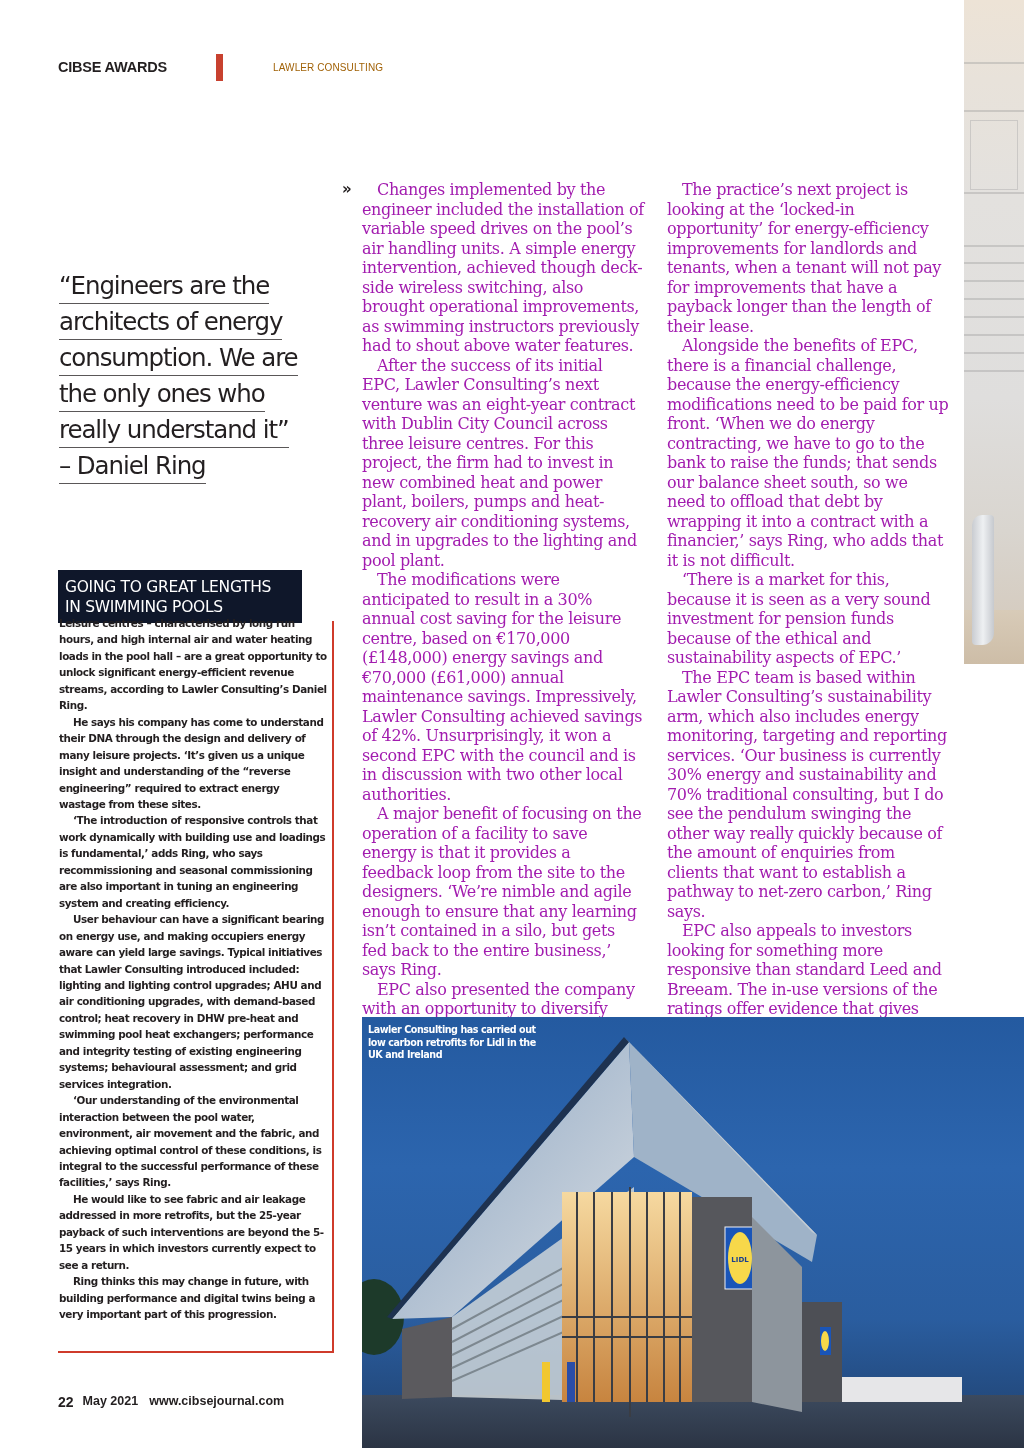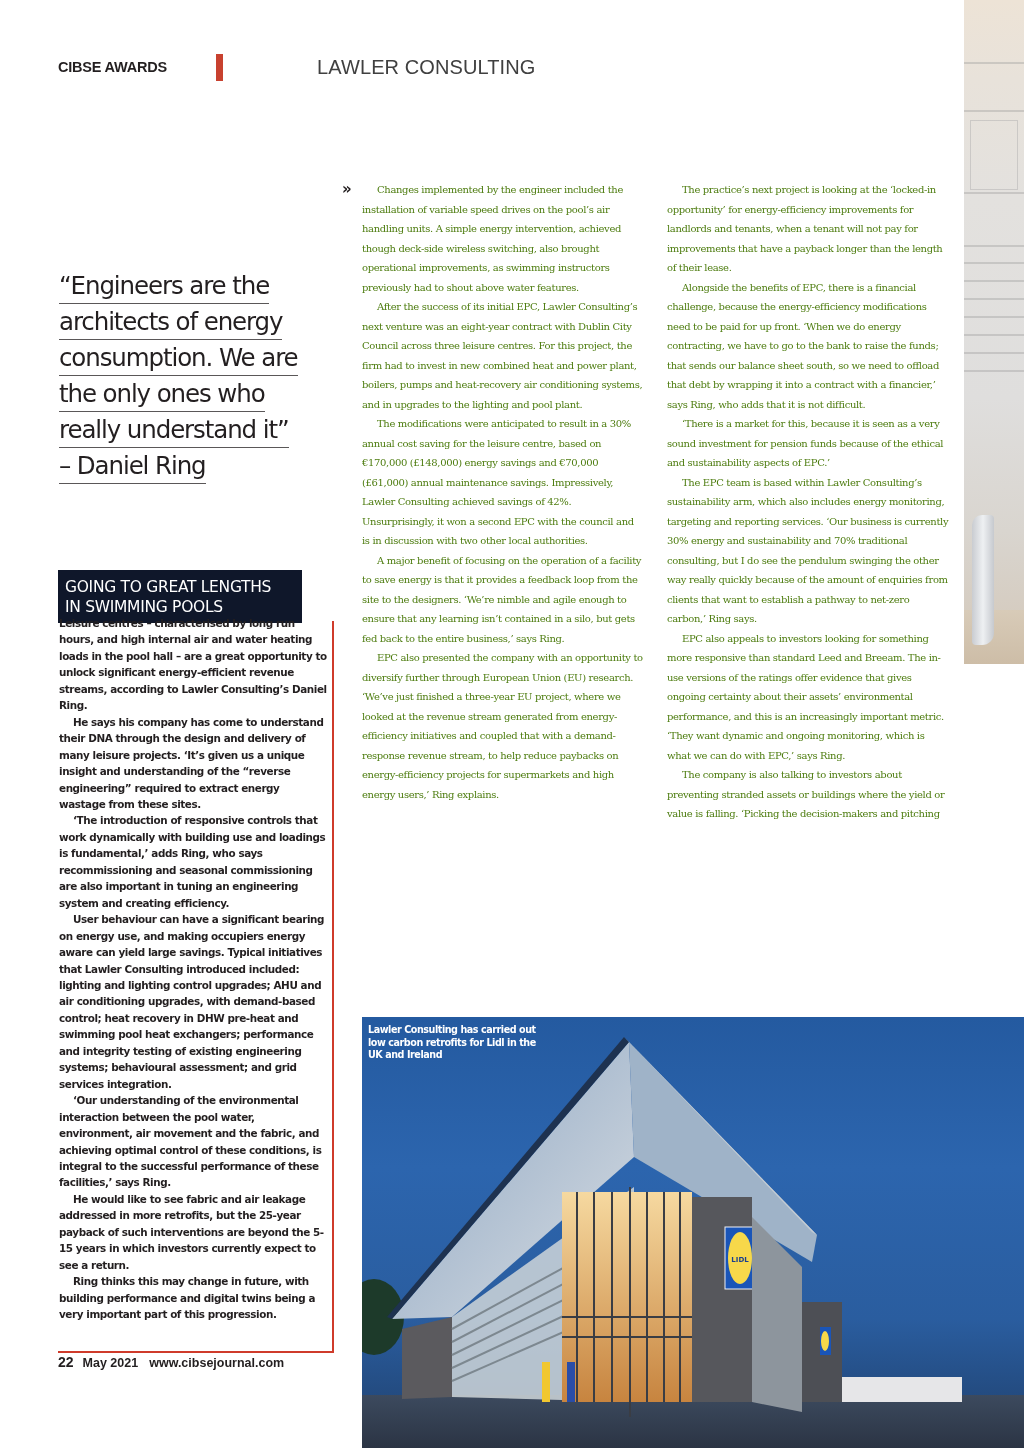--- a/index.html
+++ b/index.html
@@ -3,21 +3,21 @@
 <meta charset="utf-8">
 <style>
   * { box-sizing: border-box; margin: 0; padding: 0; }
   html, body { width: 1024px; height: 1448px; background: #ffffff; overflow: hidden; }
   body { position: relative; font-family: "Liberation Sans", sans-serif; color: #231f20; }
 
   
   .header { position: absolute; left: 58px; top: 56px; height: 22px; display: flex; align-items: center; gap: 40px; }
   .header .section { font-family: "Liberation Sans", sans-serif; font-weight: 700; font-size: 14.5px; letter-spacing: -0.2px; color: #231f20; }
   .header .bar { display: inline-block; width: 7px; height: 27px; background: #c8412f; margin: 0 10px 0 9px; }
-  .header .topic { font-size: 20px; color: #404040; letter-spacing: 0.1px; margin-left: 44px; }
+  .header .topic { font-size: 10px; color: #a16207; letter-spacing: 0.1px; }
 
   
   .edge-photo { position: absolute; left: 964px; top: 0; width: 60px; height: 664px;
     background: linear-gradient(180deg, #ede3d6 0%, #e8e2da 12%, #e3e1de 30%, #dfdedd 60%, #d9d5cf 80%, #d3c7b8 100%); }
   .edge-photo .mould { position: absolute; left: 0; width: 60px; height: 2px; background: rgba(150,150,150,0.35); }
   .edge-photo .panel { position: absolute; left: 6px; width: 48px; border: 1px solid rgba(170,170,170,0.45); }
   .edge-photo .leg { position: absolute; left: 8px; top: 515px; width: 22px; height: 130px;
     background: linear-gradient(90deg, #c9ccd1, #eef0f2, #c6c9ce); border-radius: 10px 4px 12px 4px; }
   .edge-photo .floor { position: absolute; left: 0; top: 610px; width: 60px; height: 54px; background: linear-gradient(180deg, #d8cbb8, #cdbda7); }
 
@@ -28,34 +28,34 @@
 
   
   .sidebar { position: absolute; left: 58px; top: 621px; width: 276px; height: 732px; border-right: 2px solid #cf3b2b; border-bottom: 2px solid #cf3b2b; }
   .sidebar-head { position: absolute; left: 58px; top: 570px; width: 244px; height: 53px; background: #0f172a; padding: 7px 0 0 7px; }
   .sidebar-head span { display: block; color: #ffffff; font-family: "DejaVu Sans", sans-serif; font-size: 15.5px; line-height: 20px; letter-spacing: -0.3px; }
   .sidebar-body { position: absolute; left: 59px; top: 615px; width: 268px; font-family: "DejaVu Sans", sans-serif; font-weight: 700; font-size: 10.4px; line-height: 16.45px; letter-spacing: -0.42px; color: #231f20; }
   .sidebar-body p { text-indent: 14px; }
   .sidebar-body p:first-child { text-indent: 0; }
 
   
-  .col { position: absolute; top: 180px; width: 282px; font-family: "DejaVu Serif", serif; font-size: 10px; line-height: 19.5px; letter-spacing: -0.35px; color: #4d7c0f; }
+  .col { position: absolute; top: 180px; width: 282px; font-family: "DejaVu Serif", serif; font-size: 16px; line-height: 19.5px; letter-spacing: -0.35px; color: #a21caf; }
   .col p { text-indent: 15px; }
   .col-mid { left: 362px; }
   .col-right { left: 667px; }
   .chev { position: absolute; left: 342px; top: 180px; font-family: "DejaVu Sans", sans-serif; font-weight: 700; font-size: 15px; line-height: 19px; color: #231f20; }
 
   
   .photo { position: absolute; left: 362px; top: 1017px; width: 662px; height: 431px; overflow: hidden;
     background: linear-gradient(180deg, #245aa0 0%, #2c65ae 35%, #2a5d9f 70%, #1f3f6b 100%); }
   .photo svg { position: absolute; left: 0; top: 0; }
   .caption { position: absolute; left: 6px; top: 7px; width: 170px; color: #ffffff; font-family: "DejaVu Sans", sans-serif; font-weight: 700; font-size: 9.6px; line-height: 12.5px; letter-spacing: -0.45px; }
 
   
-  .footer { position: absolute; left: 58px; top: 1354px; display: flex; align-items: flex-end; font-family: "Liberation Sans", sans-serif; }
+  .footer { position: absolute; left: 58px; top: 1394px; display: flex; align-items: flex-start; font-family: "Liberation Sans", sans-serif; }
   .footer .pg { font-weight: 700; font-size: 14px; margin-right: 9px; color: #231f20; }
   .footer .date { font-weight: 700; font-size: 12.5px; margin-right: 11px; color: #231f20; }
   .footer .url { font-weight: 700; font-size: 12.5px; color: #231f20; }
 </style>
 </head>
 <body>
 
 <div class="header">
   <span class="section">CIBSE AWARDS</span>
   <span class="bar"></span>

